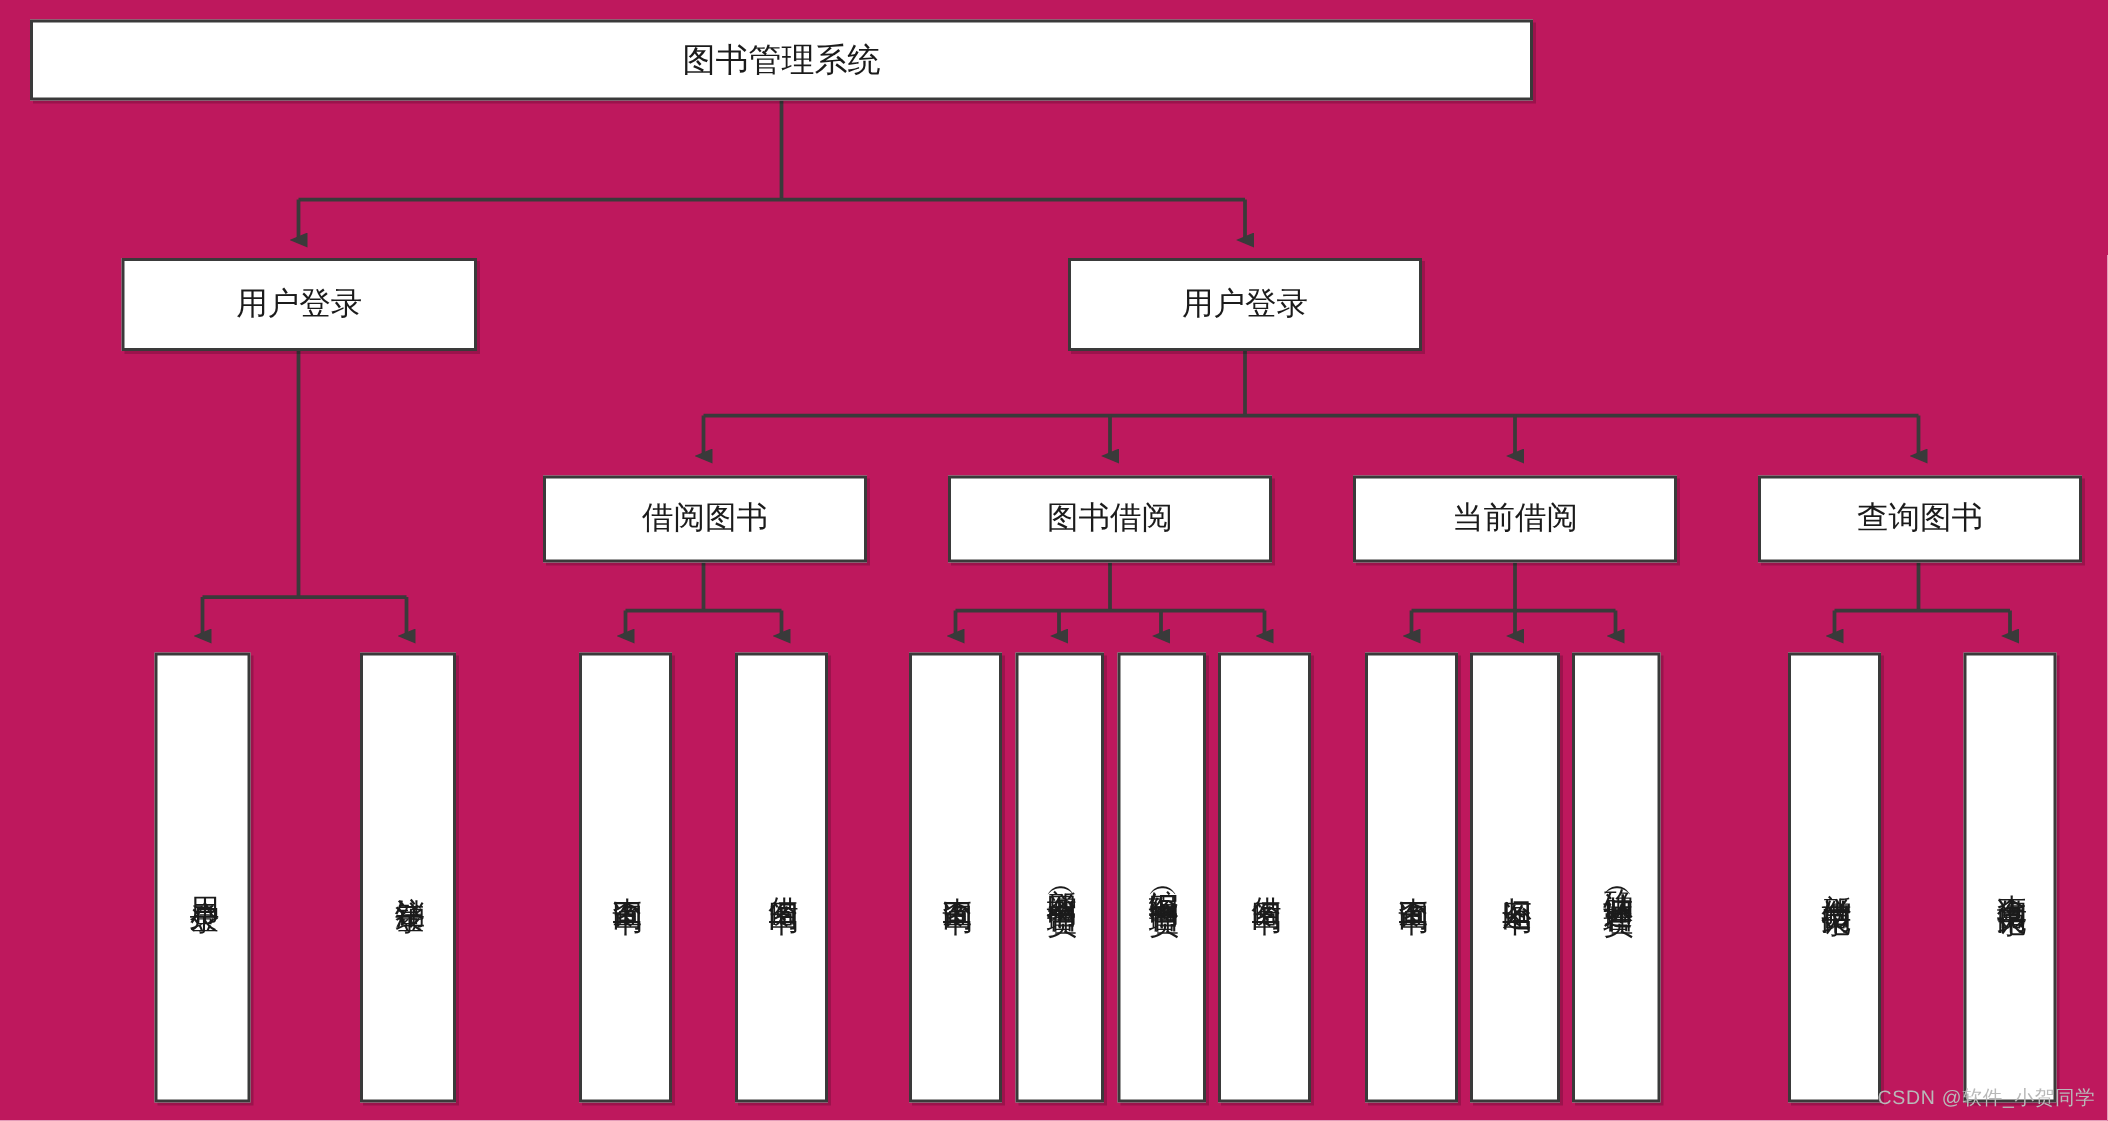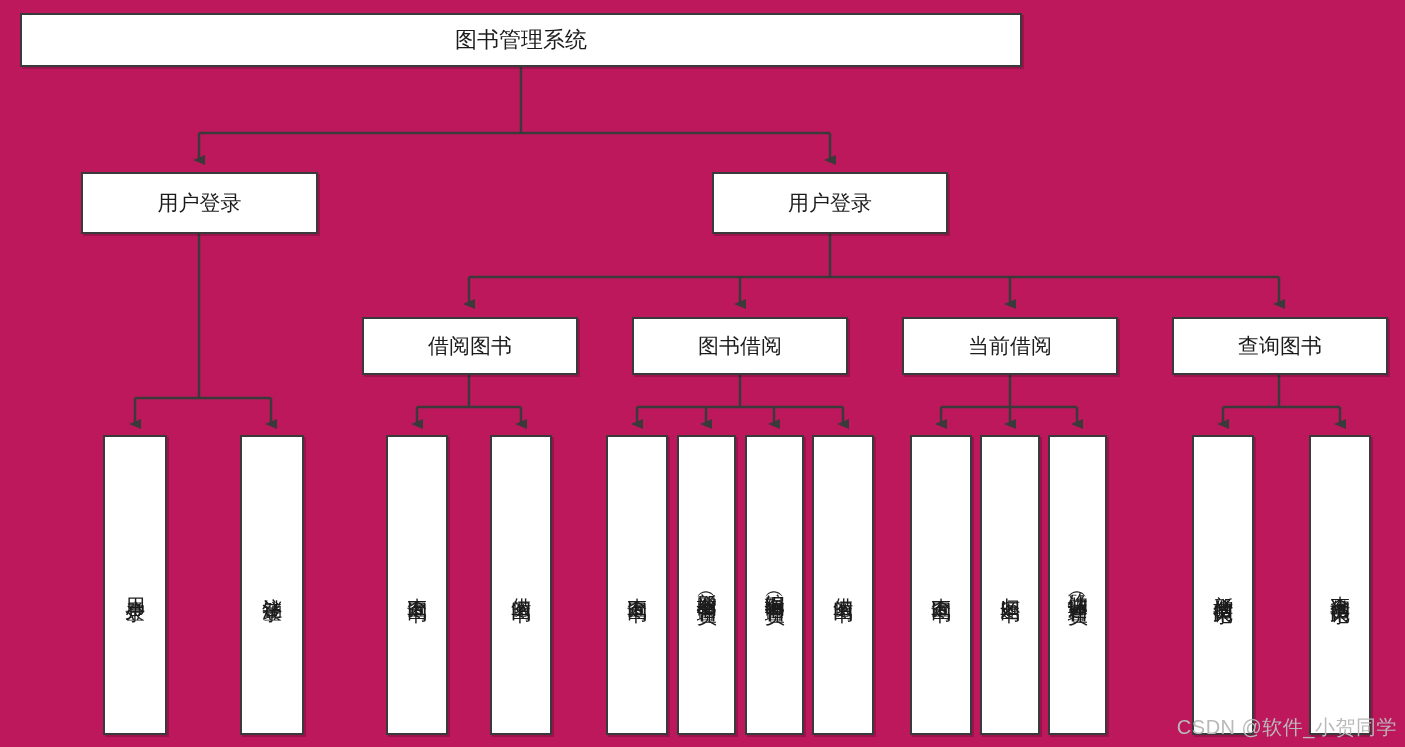--- a/index.html
+++ b/index.html
@@ -53,21 +53,21 @@
     writing-mode: vertical-rl;
     text-orientation: upright;
     display: block;
     white-space: nowrap;
   }
   .node.root { font-size: 22px; }
   .watermark {
     position: absolute;
     right: 8px;
     bottom: 6px;
-    font-size: 20px;
+    font-size: 13px;
     color: #b9b9b9;
     letter-spacing: 0.5px;
     white-space: nowrap;
   }
 </style>
 </head>
 <body>
 
 <div id="canvas">
 

